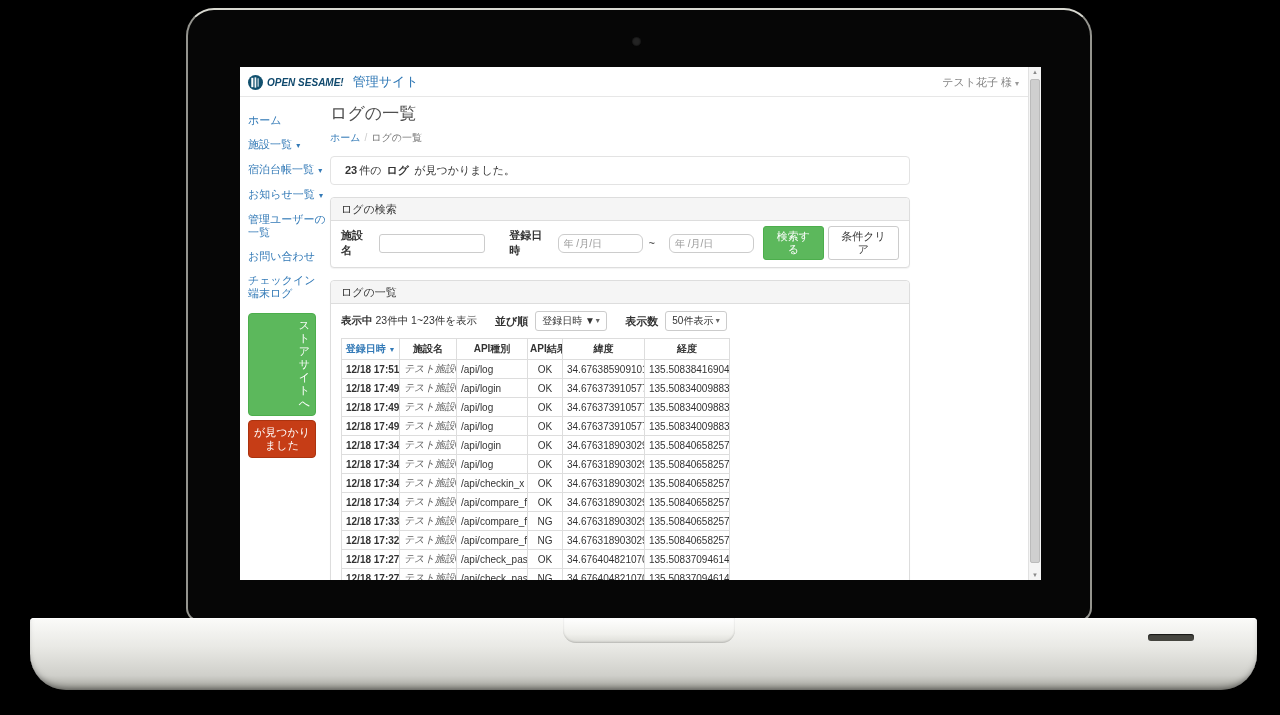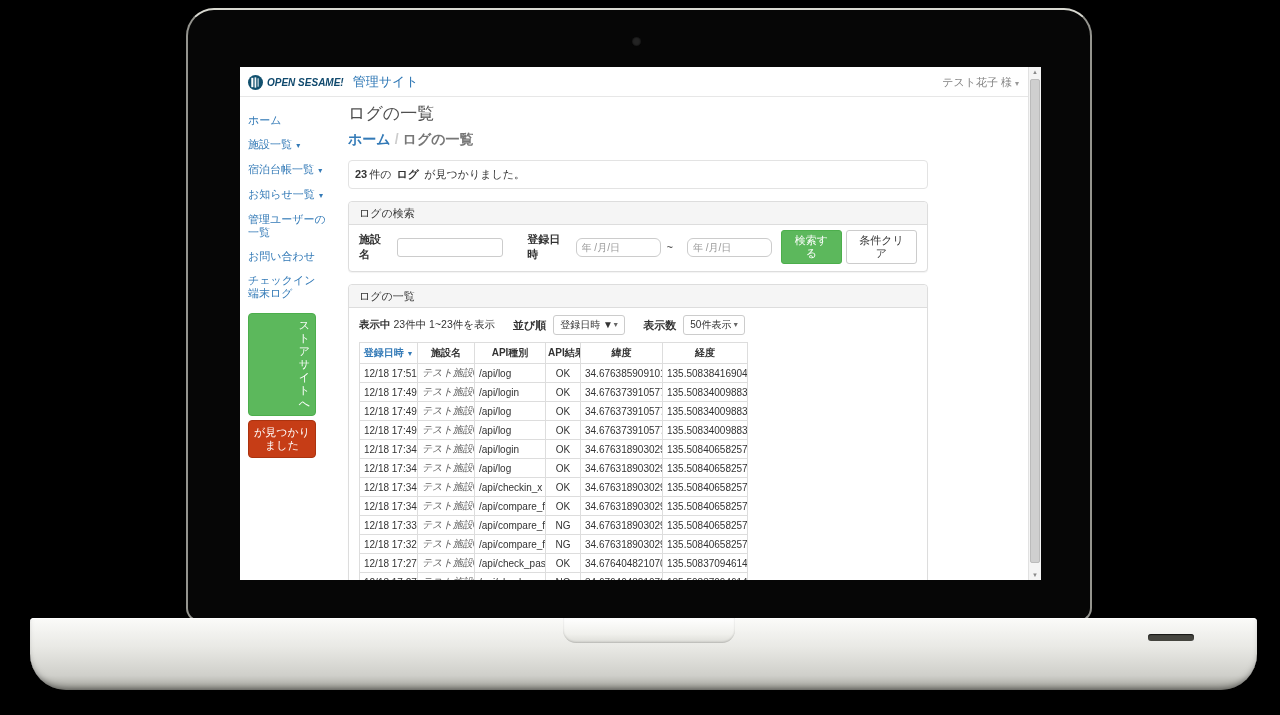--- a/index.html
+++ b/index.html
@@ -49,27 +49,27 @@
   .sidebar { position:absolute; left:0; top:30px; width:90px; padding:17px 4px 0 8px; }
   .side-link { display:block; color:#337ab7; font-size:11px; line-height:13px;
       margin-bottom:11px; text-decoration:none; cursor:pointer; }
   .side-link .caret-down { font-size:8px; color:#337ab7; margin-left:2px; }
   .side-btn { display:block; width:68px; text-align:center; color:#fff; font-size:11px;
       line-height:13px; padding:5px 2px; border-radius:4px; text-decoration:none; cursor:pointer; }
   .btn-store { background:#5cb85c; border:1px solid #4cae4c; margin-top:13px;padding-left:47px; }
   .btn-support { background:#c63d16; border:1px solid #ab330f; margin-top:4px; }
 
   
-  .main { position:absolute; left:108px; top:30px; width:580px; }
+  .main { position:absolute; left:90px; top:30px; width:580px; }
   .page-title { margin-top:5px; font-size:17px; font-weight:normal; color:#4f4f4f; }
-  .breadcrumb { margin-top:6px; font-size:14px; color:#777;font-weight:bold; }
+  .breadcrumb { margin-top:6px; font-size:10px; color:#777; }
   .breadcrumb .bc-home { color:#337ab7; text-decoration:none; cursor:pointer; }
   .breadcrumb .bc-sep { color:#ccc; margin:0 4px; }
   .alert-box { margin-top:11px; border:1px solid #e3e3e3; border-radius:4px; background:#fff;
-      padding:6px 4px; font-size:11px; color:#333; }
+      padding:6px 12px; font-size:11px; color:#333; }
   .alert-box b { margin:0 2px; }
 
   .panel { margin-top:12px; border:1px solid #ddd; border-radius:4px; background:#fff;
       box-shadow:0 1px 1px rgba(0,0,0,.05); }
   .panel-heading { background:#f5f5f5; border-bottom:1px solid #ddd; padding:5px 10px;
       font-size:11px; color:#333; border-radius:4px 4px 0 0; line-height:12px; }
   .panel-body { padding:5px 10px 7px; }
 
   
   .form-row { display:flex; align-items:center; }
@@ -96,21 +96,21 @@
   .sel-sort { min-width:72px; } .sel-pp { min-width:62px; }
 
   
   .log-table { margin-top:7px; border-collapse:collapse; table-layout:fixed; width:388px;
       font-size:10px; color:#333; }
   .log-table th, .log-table td { border:1px solid #ddd; padding:2px 4px; height:17px;
       white-space:nowrap; overflow:hidden; }
   .log-table th { font-weight:bold; text-align:center; background:#fff; padding:3px 2px; }
   .th-sort-link { color:#337ab7; text-decoration:none; cursor:pointer; }
   .th-sort-link .sort-caret { font-size:7px; }
-  td.col-datetime { font-weight:normal; }
+  td.col-datetime { font-weight:bold; }
   td.col-facility { font-style:italic; color:#666; }
   td.col-result { text-align:center; }
   td.col-lat, td.col-lng { text-align:center; }
 </style>
 </head>
 <body>
 
 <div class="stage">
 
   <div class="laptop-screen">

